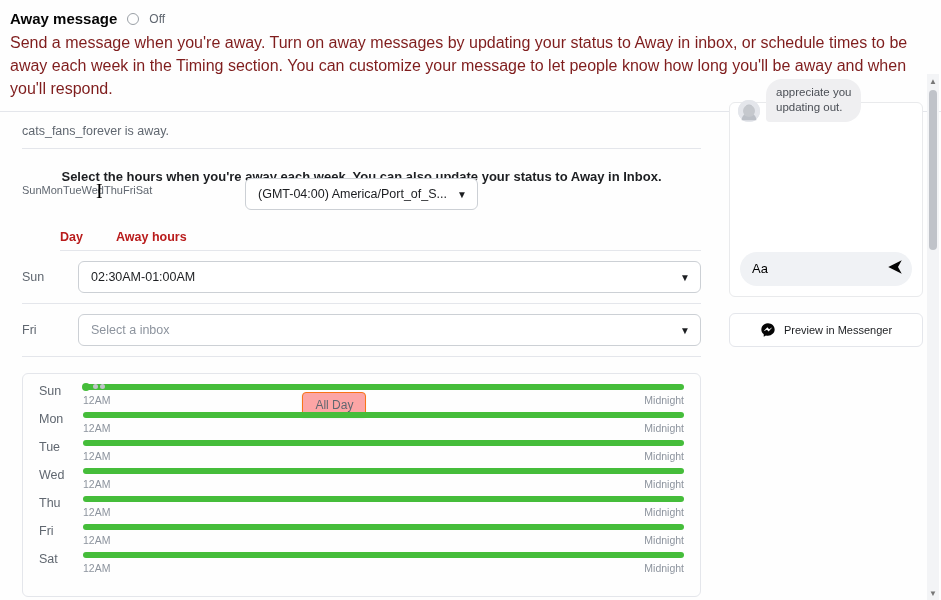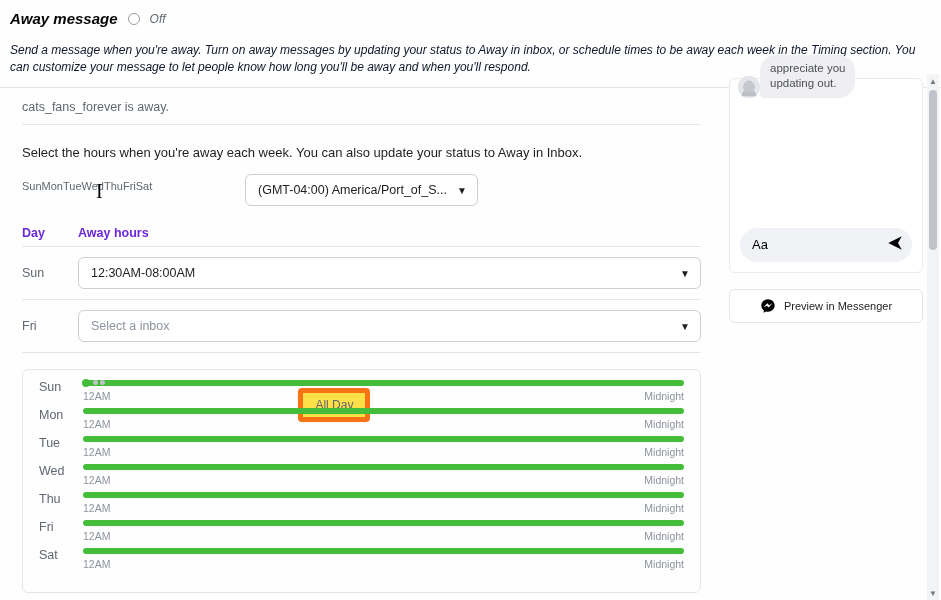--- a/index.html
+++ b/index.html
@@ -11,21 +11,20 @@
     background: #fefefe;
     width: 941px;
     height: 600px;
     overflow: hidden;
     position: relative;
   }
 
   .header {
     padding: 10px 10px 10px 10px;
     border-bottom: 1px solid #e4e6eb;
-    font-style: italic;
   }
   .header-row {
     display: flex;
     align-items: center;
     gap: 10px;
   }
   .title {
     font-weight: 700;
     font-size: 15px;
     color: #050505;
@@ -33,23 +32,23 @@
   .radio {
     width: 12px; height: 12px;
     border: 1.5px solid #9aa0a6;
     border-radius: 50%;
     display: inline-block;
   }
   .off-label {
     font-size: 12px; color: #606770;
   }
   .desc {
-    margin-top: 15px;
-    font-size: 12px;
-    color: #0f172a;
+    margin-top: 4px;
+    font-size: 16px;
+    color: #7f1d1d;
     line-height: 1.45;
   }
 
   .content {
     display: flex;
     height: calc(100% - 72px);
   }
 
   .left {
     flex: 1;
@@ -59,24 +58,25 @@
 
   .info-line {
     font-size: 12.5px;
     color: #606770;
     padding-bottom: 10px;
     border-bottom: 1px solid #e4e6eb;
   }
 
   .section-title {
     margin-top: 20px;
-    margin-bottom: 20px;
-    font-weight: 400;
+    margin-bottom: 0;
+    font-weight: 700;
     font-size: 13px;
     color: #1c1e21;
+    text-align: center;
   }
 
   .days-tiny {
     font-size: 11px;
     color: #606770;
     margin-bottom: 10px;
     letter-spacing: 0;
   }
 
   .tz-row {
@@ -115,21 +115,22 @@
     color: #000;
     pointer-events: none;
   }
 
   .table-header {
     display: flex;
     border-bottom: 1px solid #e4e6eb;
     padding-bottom: 6px;
     font-weight: 700;
     font-size: 12.5px;
-    color: #6d28d9;
+    color: #b91c1c;
+    margin-left: 38px;
   }
   .col-day { width: 56px; }
   .col-hours { flex: 1; }
 
   .table-row {
     display: flex;
     align-items: center;
     padding: 10px 0;
     border-bottom: 1px solid #e4e6eb;
   }
@@ -194,22 +195,22 @@
     font-size: 10.5px;
     color: #8d949e;
     margin-top: 4px;
   }
 
   .allday-pill {
     position: absolute;
     top: 18px;
     left: 46%;
     transform: translateX(-50%);
-    background: #fde047;
-    border: 5px solid #f97316;
+    background: #fca5a5;
+    border: 1px solid #f97316;
     border-radius: 4px;
     padding: 5px 12px;
     font-size: 12px;
     color: #606770;
     box-shadow: 0 1px 2px rgba(0,0,0,0.05);
     pointer-events: none;
   }
 
   .legend {
     margin-top: 8px;
@@ -242,20 +243,21 @@
     display: flex;
     flex-direction: column;
     justify-content: flex-end;
     padding: 10px;
     margin-top: -10px;
     position: relative;
   }
 
   .msg-row {
     display: flex;
+    gap: 6px;
     align-items: flex-end;
     position: absolute;
     top: -4px;
     left: 8px;
     right: 8px;
   }
   .avatar {
     width: 22px; height: 22px;
     border-radius: 50%;
     background: #e4e6eb;
@@ -377,21 +379,21 @@
 
     <div class="table-header">
       <div class="col-day">Day</div>
       <div class="col-hours">Away hours</div>
     </div>
 
     <div class="table-row">
       <div class="col-day">Sun</div>
       <div class="col-hours">
         <div class="select-box wide">
-          <span>12:30AM-08:00AM</span>
+          <span>02:30AM-01:00AM</span>
           <span class="caret">▼</span>
         </div>
       </div>
     </div>
 
     <div class="table-row">
       <div class="col-day">Fri</div>
       <div class="col-hours">
         <div class="select-box wide">
           <span class="select-placeholder">Select a inbox</span>

